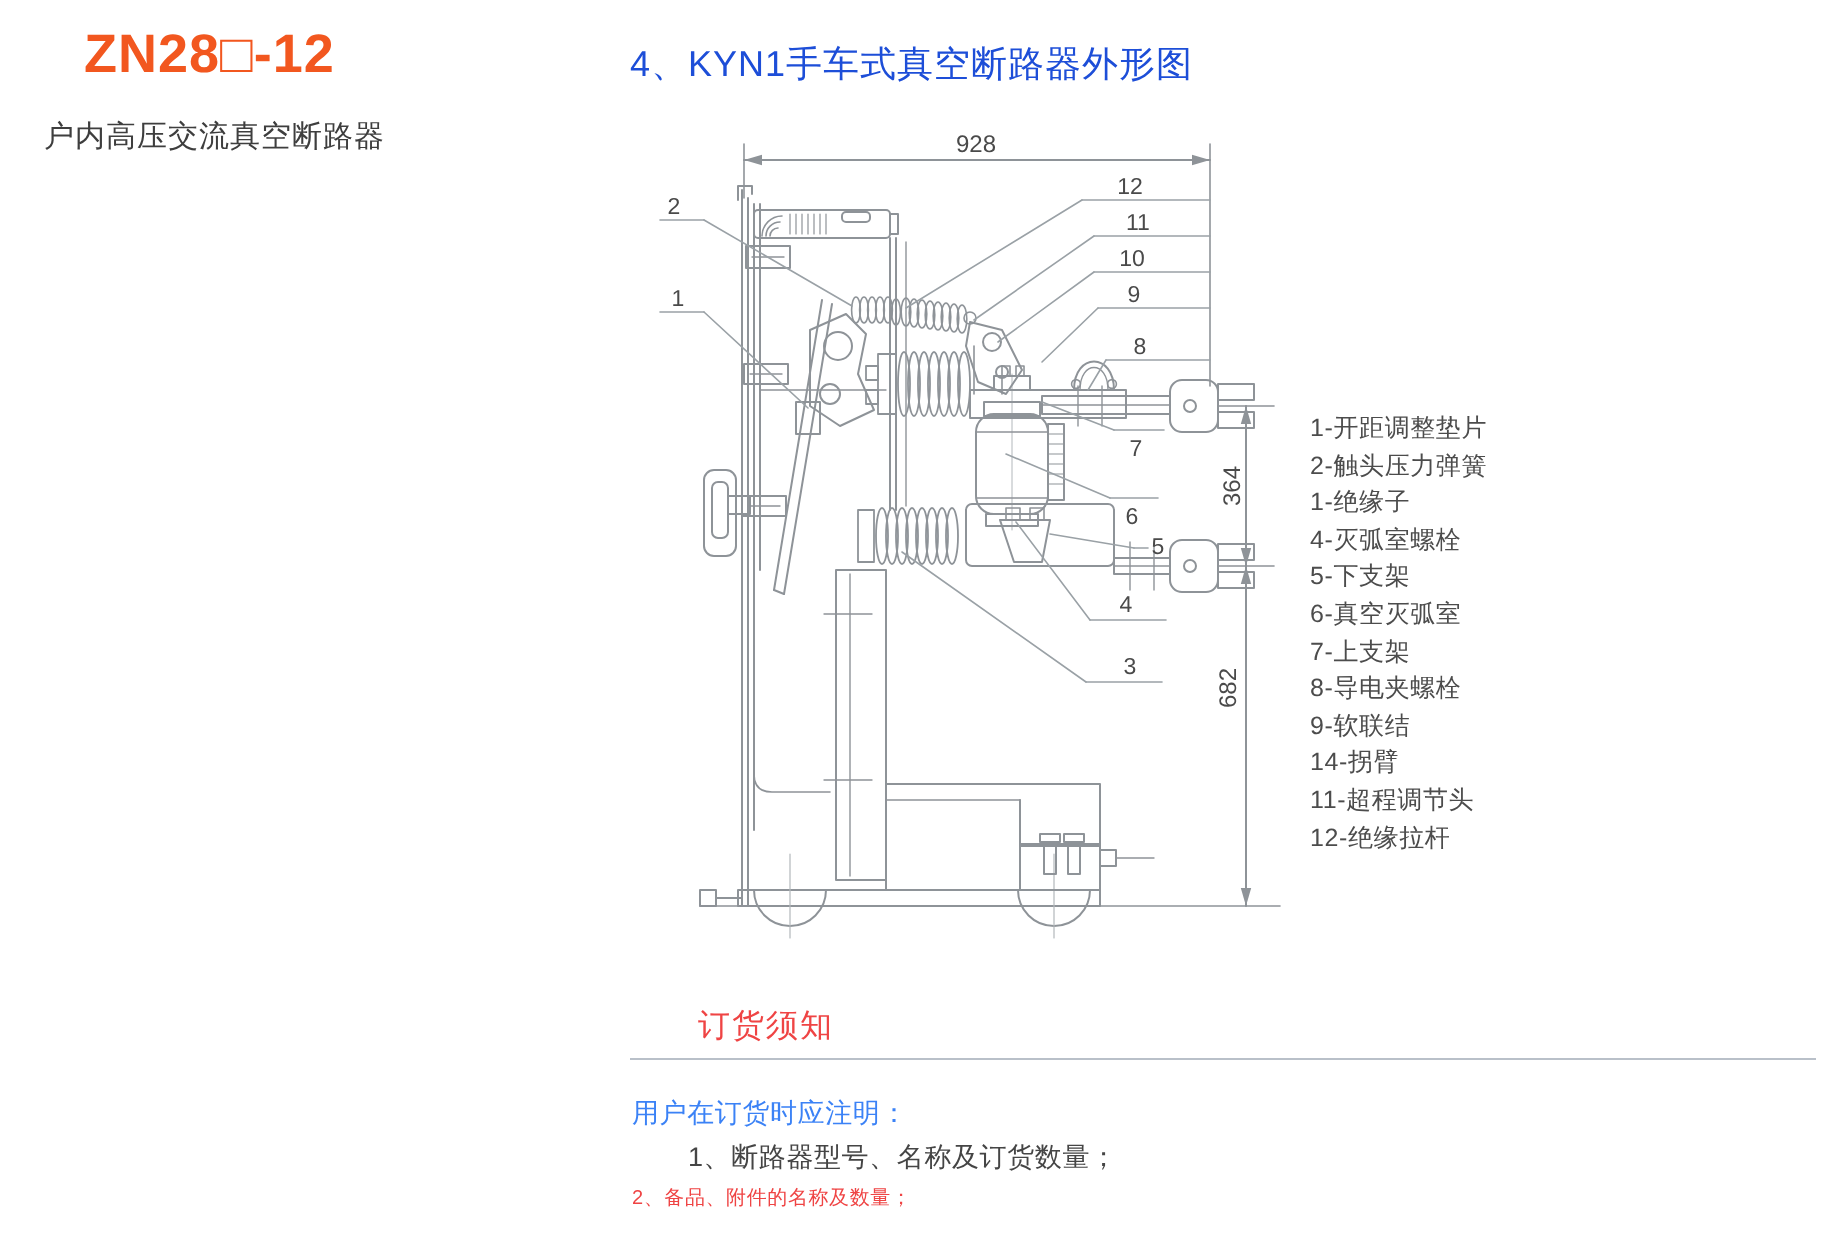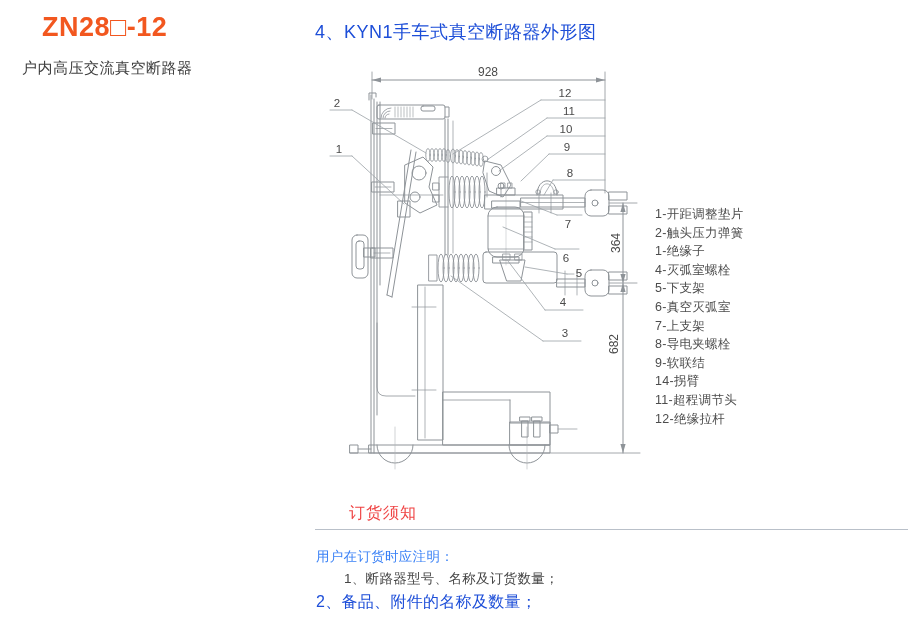--- a/index.html
+++ b/index.html
@@ -10,21 +10,21 @@
   .abs{position:absolute;}
   .model-title{left:22px;top:12px;font-size:27px;font-weight:bold;color:#f2571f;letter-spacing:0.5px;margin-left:20px;}
   .model-subtitle{left:22px;top:47px;font-size:15px;color:#3e3e3e;letter-spacing:0.5px;margin-top:12px;}
   .figure-title{left:315px;top:20px;font-size:18px;color:#1d4ed8;letter-spacing:0.5px;}
   .parts-list{left:655px;top:205px;font-size:12.5px;color:#4c4c4c;line-height:18.6px;letter-spacing:0.3px;}
   .fig-notes{left:655px;top:424px;font-size:12.8px;color:#4c4c4c;line-height:19.5px;letter-spacing:0.2px;}
   .order-title{left:316px;top:503px;font-size:16px;color:#ef4444;letter-spacing:1px;margin-left:33px;}
   .order-divider{left:315px;top:529px;width:593px;height:1px;background:#b9c0c9;}
   .order-intro{left:316px;top:548px;font-size:13.5px;color:#3b82f6;letter-spacing:0.3px;}
   .order-item1{left:316px;top:570px;font-size:13.5px;color:#454545;letter-spacing:0.3px;margin-left:28px;}
-  .order-item2{left:316px;top:592px;font-size:16px;color:#1d4ed8;letter-spacing:0.3px;text-align:right;}
+  .order-item2{left:316px;top:592px;font-size:10px;color:#ef4444;letter-spacing:0.3px;text-align:right;}
   svg text{font-family:"Liberation Sans","DejaVu Sans",sans-serif;fill:#4a4a4a;font-size:11.5px;}
   svg .dimtxt{font-size:12px;}
 </style>
 </head>
 <body>
 
 <div class="abs model-title">ZN28□-12</div>
 <div class="abs model-subtitle">户内高压交流真空断路器</div>
 <div class="abs figure-title">4、KYN1手车式真空断路器外形图</div>
 

